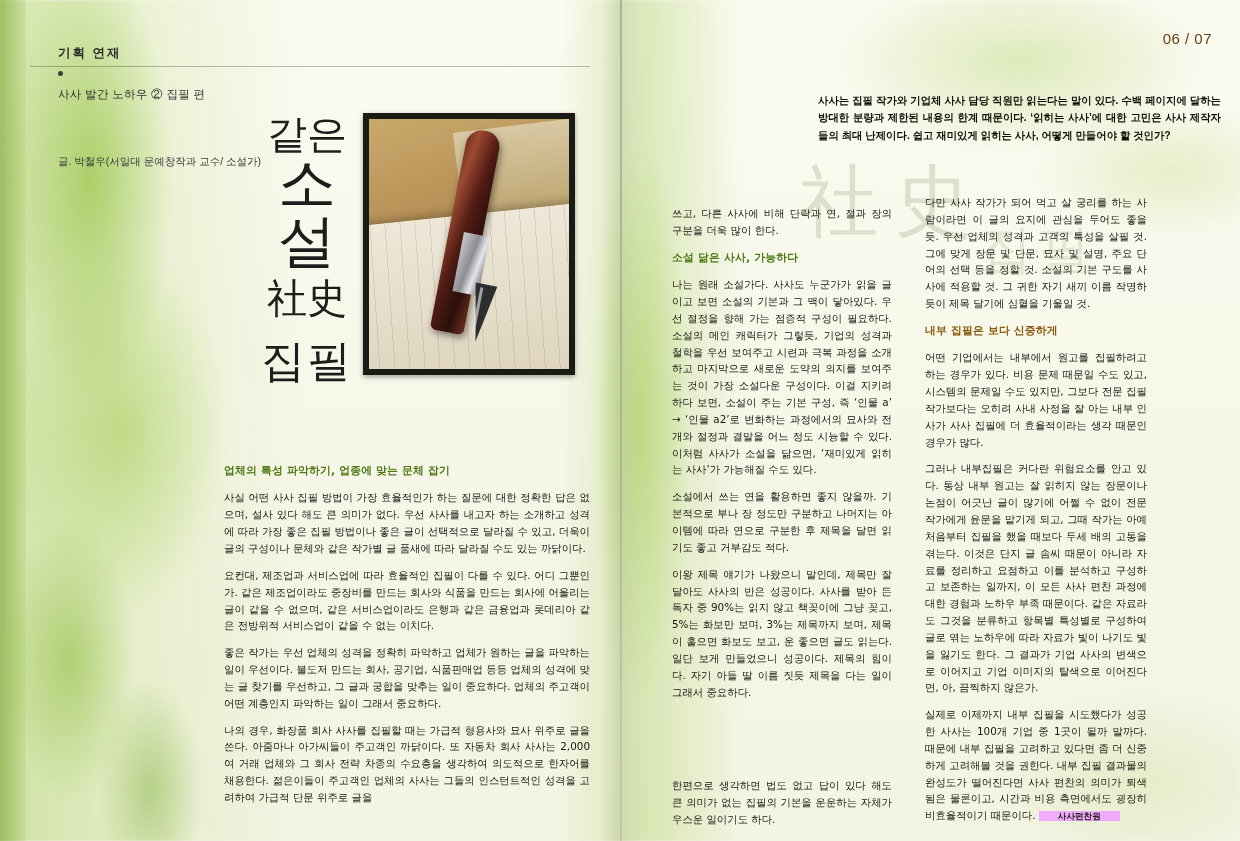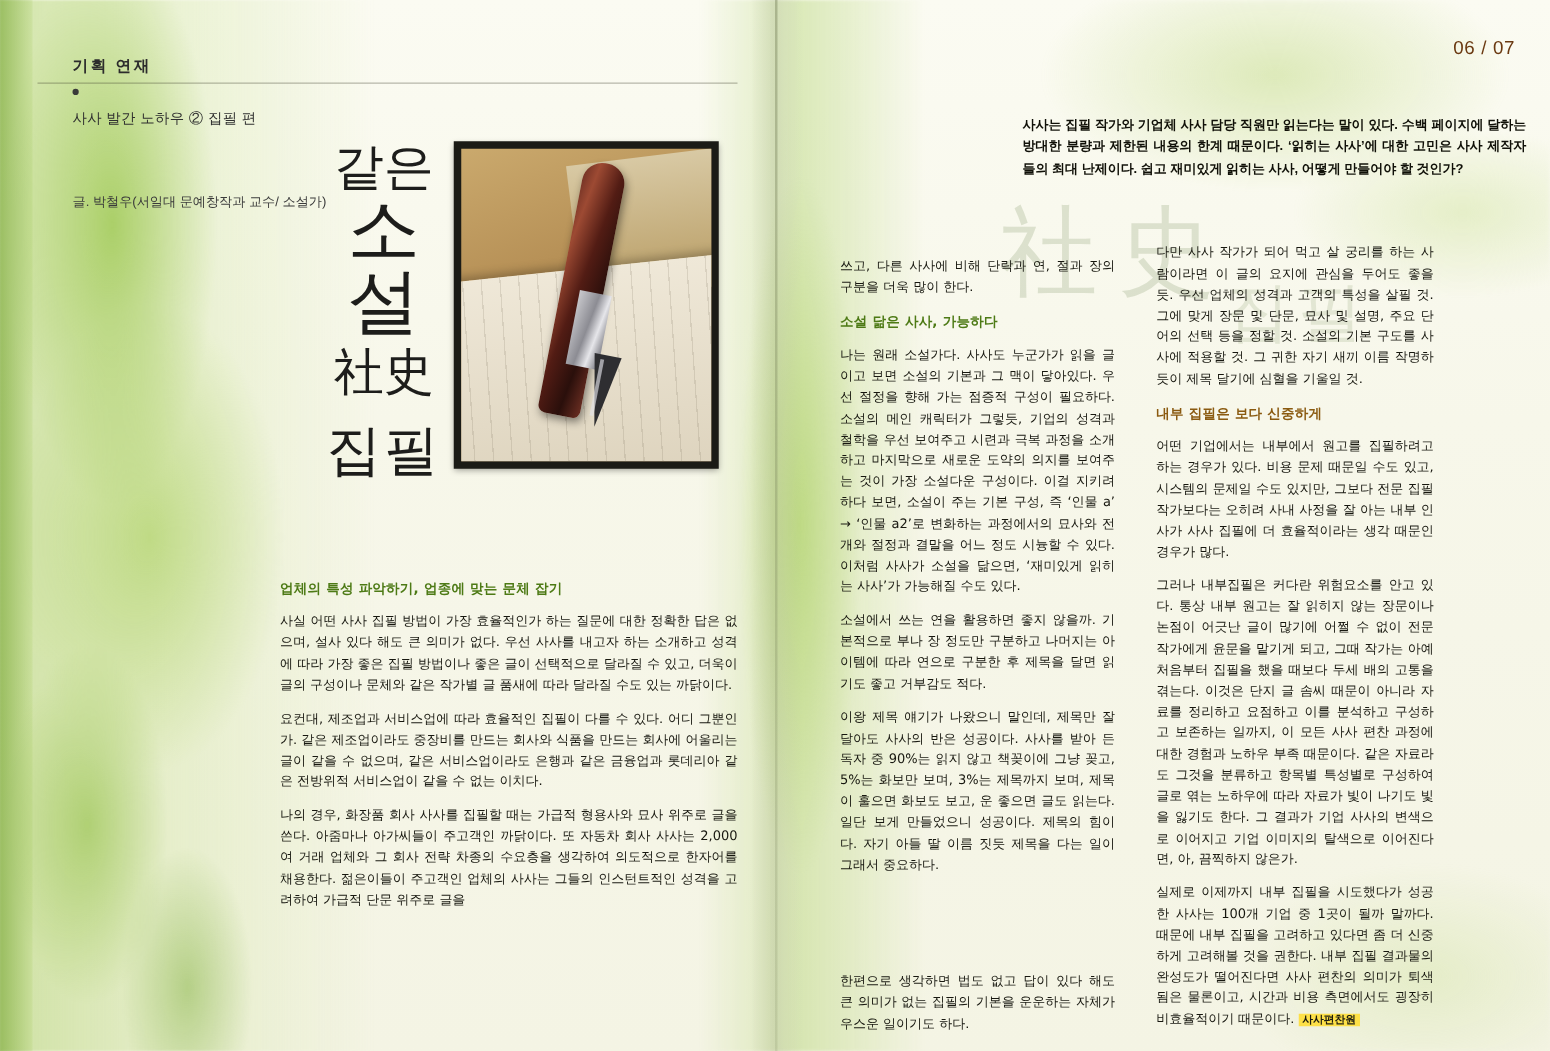--- a/index.html
+++ b/index.html
@@ -274,22 +274,22 @@
     left: 818px; top: 92px;
     width: 403px;
     font-family: Liberation Sans, sans-serif;
     font-size: 10.4px;
     line-height: 1.66;
     color: #101008;
     text-align: justify;
     font-weight: 600;
   }
   .highlight {
-    background: #fde047;
-    padding: 0 3px;
+    background: #f0abfc;
+    padding: 0 19px;
     font-size: 8.6px;
     color: #1b1b10;
     font-weight: bold;
     white-space: nowrap;
   }
   .mid-tail {
     position: absolute;
     left: 672px; top: 777px; width: 220px;
   }
 </style>
@@ -339,20 +339,21 @@
       <div class="pen-nib-hl"></div>
     </div>
   </div>
 
   <div class="lede">사사는 집필 작가와 기업체 사사 담당 직원만 읽는다는 말이 있다. 수백 페이지에 달하는 방대한 분량과 제한된 내용의 한계 때문이다. ‘읽히는 사사’에 대한 고민은 사사 제작자들의 최대 난제이다. 쉽고 재미있게 읽히는 사사, 어떻게 만들어야 할 것인가?</div>
 
   <div class="col" id="col-left">
     <p class="sub-head">업체의 특성 파악하기, 업종에 맞는 문체 잡기</p>
     <p>사실 어떤 사사 집필 방법이 가장 효율적인가 하는 질문에 대한 정확한 답은 없으며, 설사 있다 해도 큰 의미가 없다. 우선 사사를 내고자 하는 소개하고 성격에 따라 가장 좋은 집필 방법이나 좋은 글이 선택적으로 달라질 수 있고, 더욱이 글의 구성이나 문체와 같은 작가별 글 품새에 따라 달라질 수도 있는 까닭이다.</p>
     <p>요컨대, 제조업과 서비스업에 따라 효율적인 집필이 다를 수 있다. 어디 그뿐인가. 같은 제조업이라도 중장비를 만드는 회사와 식품을 만드는 회사에 어울리는 글이 같을 수 없으며, 같은 서비스업이라도 은행과 같은 금융업과 롯데리아 같은 전방위적 서비스업이 같을 수 없는 이치다.</p>
+    <p>좋은 작가는 우선 업체의 성격을 정확히 파악하고 업체가 원하는 글을 파악하는 일이 우선이다. 불도저 만드는 회사, 공기업, 식품판매업 등등 업체의 성격에 맞는 글 찾기를 우선하고, 그 글과 궁합을 맞추는 일이 중요하다. 업체의 주고객이 어떤 계층인지 파악하는 일이 그래서 중요하다.</p>
     <p>나의 경우, 화장품 회사 사사를 집필할 때는 가급적 형용사와 묘사 위주로 글을 쓴다. 아줌마나 아가씨들이 주고객인 까닭이다. 또 자동차 회사 사사는 2,000여 거래 업체와 그 회사 전략 차종의 수요층을 생각하여 의도적으로 한자어를 채용한다. 젊은이들이 주고객인 업체의 사사는 그들의 인스턴트적인 성격을 고려하여 가급적 단문 위주로 글을</p>
   </div>
 
   <div class="col" id="col-mid">
     <p>쓰고, 다른 사사에 비해 단락과 연, 절과 장의 구분을 더욱 많이 한다.</p>
     <p class="sub-head">소설 닮은 사사, 가능하다</p>
     <p>나는 원래 소설가다. 사사도 누군가가 읽을 글이고 보면 소설의 기본과 그 맥이 닿아있다. 우선 절정을 향해 가는 점증적 구성이 필요하다. 소설의 메인 캐릭터가 그렇듯, 기업의 성격과 철학을 우선 보여주고 시련과 극복 과정을 소개하고 마지막으로 새로운 도약의 의지를 보여주는 것이 가장 소설다운 구성이다. 이걸 지키려 하다 보면, 소설이 주는 기본 구성, 즉 ‘인물 a’ → ‘인물 a2’로 변화하는 과정에서의 묘사와 전개와 절정과 결말을 어느 정도 시늉할 수 있다. 이처럼 사사가 소설을 닮으면, ‘재미있게 읽히는 사사’가 가능해질 수도 있다.</p>
     <p>소설에서 쓰는 연을 활용하면 좋지 않을까. 기본적으로 부나 장 정도만 구분하고 나머지는 아이템에 따라 연으로 구분한 후 제목을 달면 읽기도 좋고 거부감도 적다.</p>
     <p>이왕 제목 얘기가 나왔으니 말인데, 제목만 잘 달아도 사사의 반은 성공이다. 사사를 받아 든 독자 중 90%는 읽지 않고 책꽂이에 그냥 꽂고, 5%는 화보만 보며, 3%는 제목까지 보며, 제목이 훌으면 화보도 보고, 운 좋으면 글도 읽는다. 일단 보게 만들었으니 성공이다. 제목의 힘이다. 자기 아들 딸 이름 짓듯 제목을 다는 일이 그래서 중요하다.</p>
   </div>

